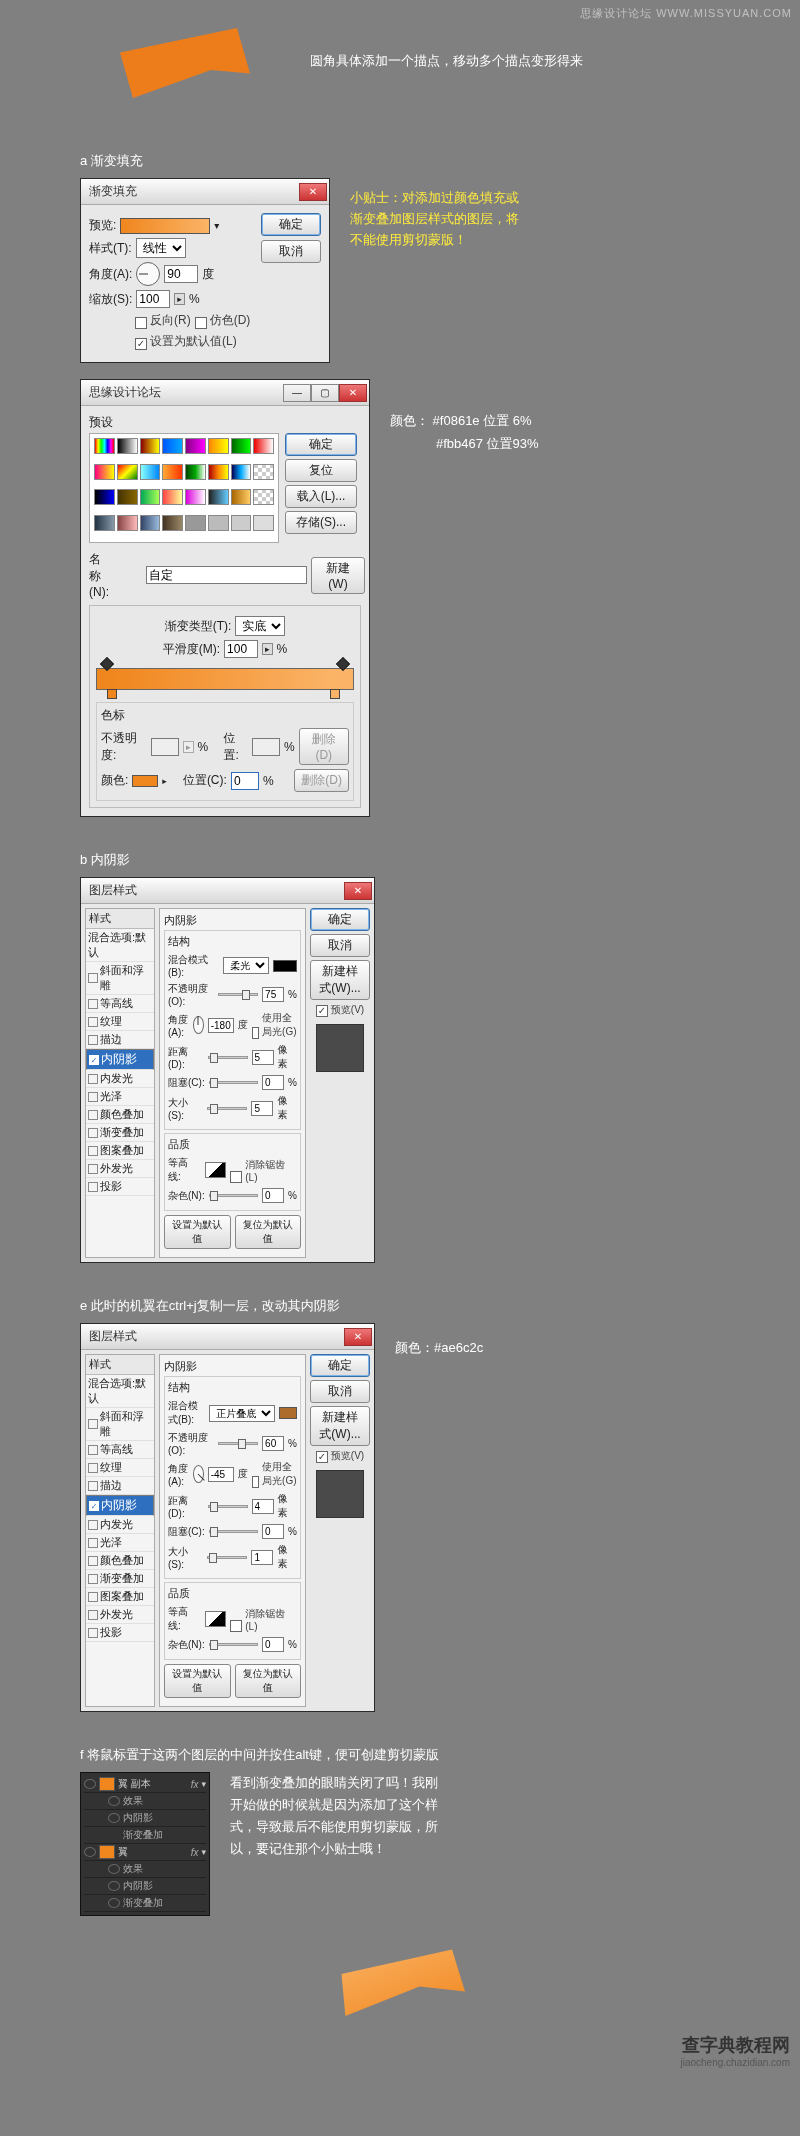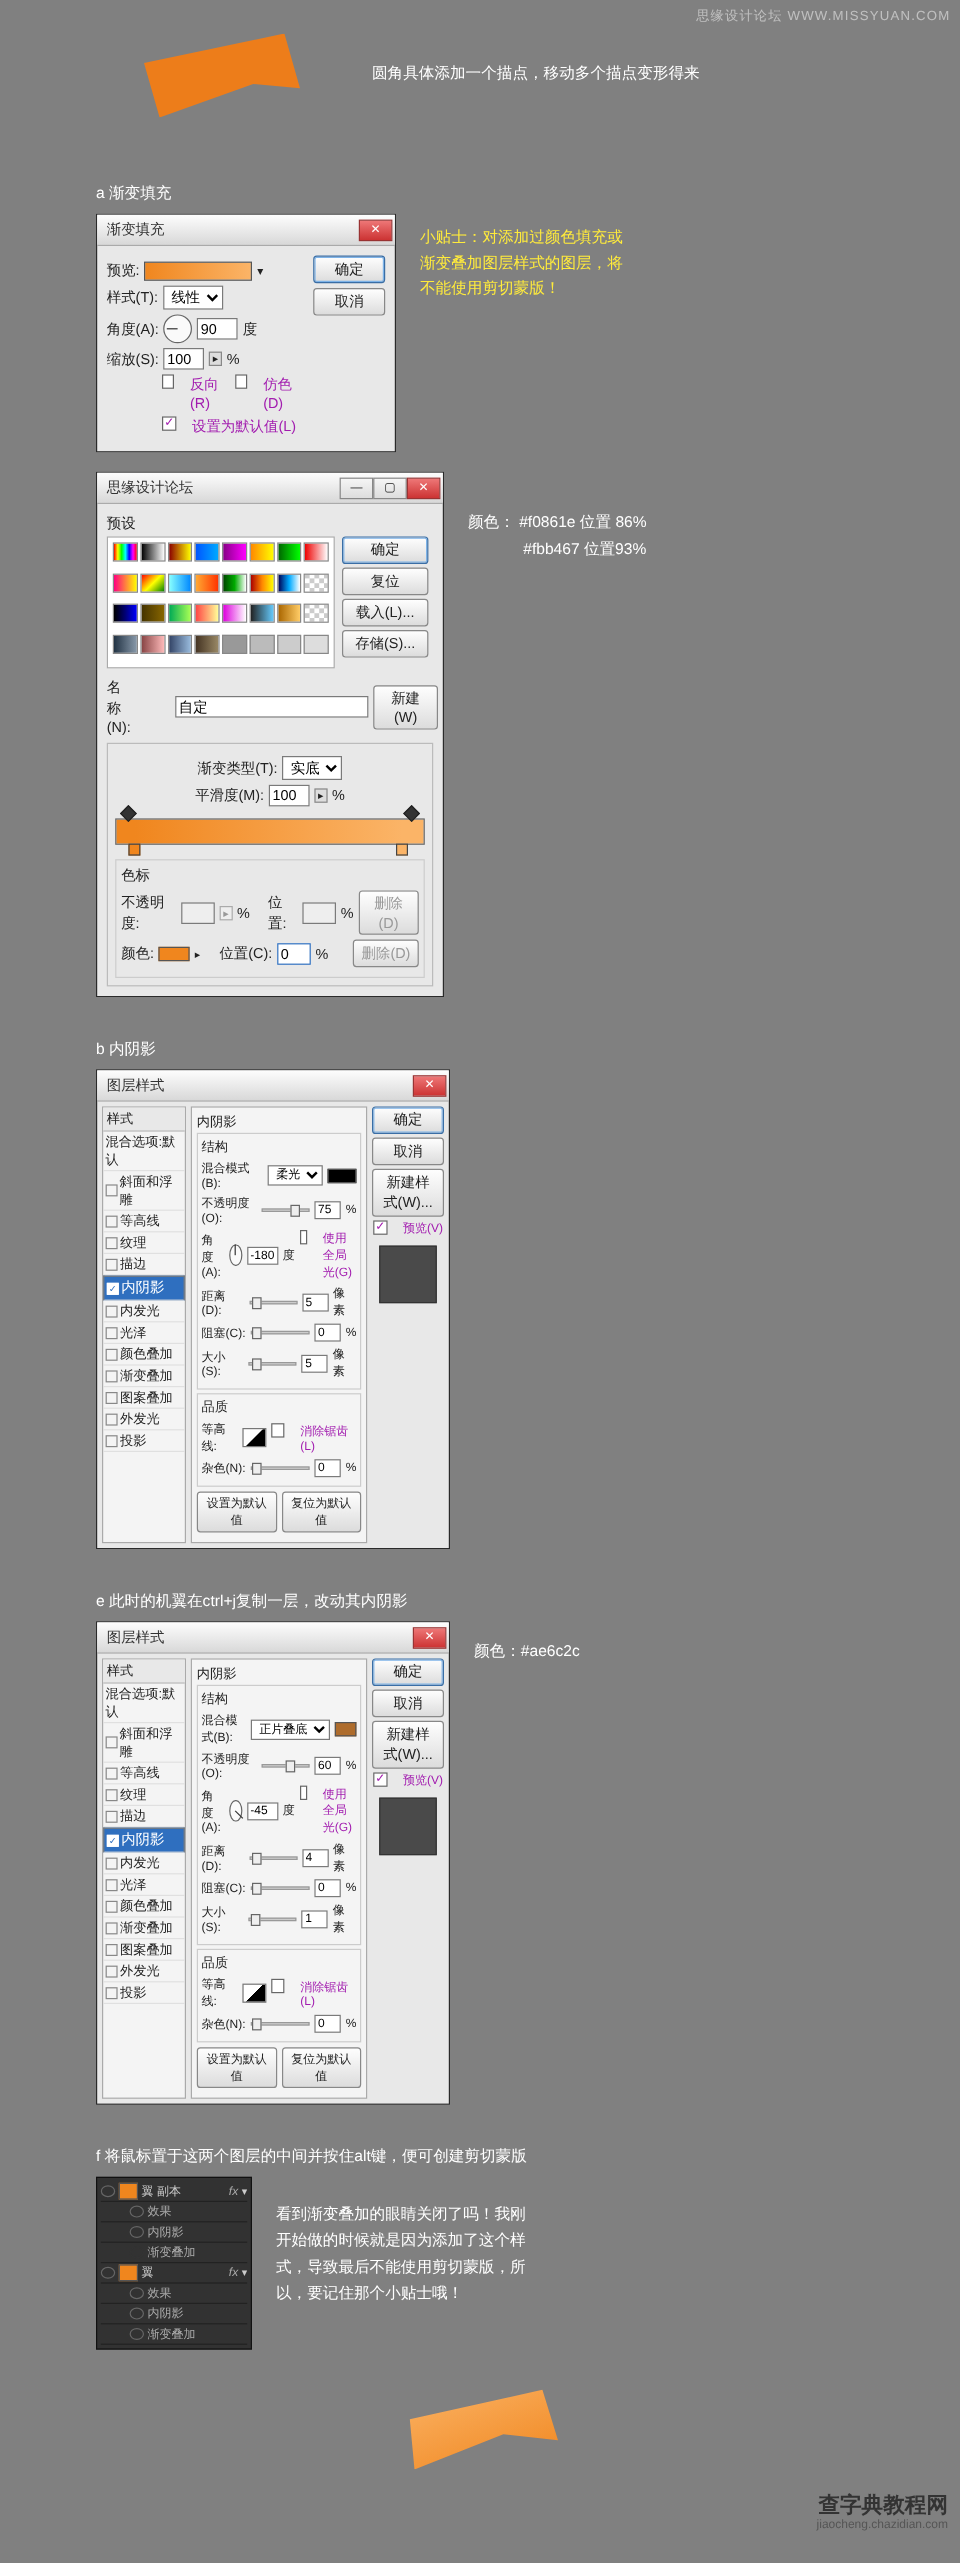--- a/index.html
+++ b/index.html
@@ -66,21 +66,21 @@
     background: linear-gradient(#fefefe,#dcdcdc);
     border: 1px solid #888; border-radius: 3px;
     padding: 2px 6px; font-size: 12px; color: #222;
   }
   .btn.primary { border: 1px solid #3a6ea5; box-shadow: 0 0 0 1px #7db3e8 inset; }
   .field-row { display: flex; align-items: center; gap: 4px; margin: 4px 0; }
   .field-label { font-size: 12px; color: #222; }
   .sel, .inputx {
     border: 1px solid #7a7a7a; background: #fff; font-size: 12px; padding: 1px 2px;
   }
-  .checkbox { display: inline-flex; align-items: flex-start; gap: 13px; font-size: 12px; color:#a21caf; }
+  .checkbox { display: inline-flex; align-items: flex-end; gap: 3px; font-size: 12px; color:#404040; }
   .checkbox .box {
     width: 12px; height: 12px; border: 1px solid #666; background:#fff;
     display:inline-flex; align-items:center; justify-content:center; font-size:10px; line-height:1;
   }
   .swatch {
     width: 90px; height: 16px; border:1px solid #555;
     background: linear-gradient(90deg,#f0861e,#fbb467);
     display:inline-block;
   }
   .dial {
@@ -340,21 +340,21 @@
               <input class="inputx" style="width: 28px; border-color: rgb(47, 111, 191);" value="0">
               <span class="field-label">%</span>
               <div class="btn" style="min-width:46px;margin-left:auto;color:#999;">删除(D)</div>
             </div>
           </div>
         </div>
       </div>
     </div>
 
     <div class="annotation" style="margin-top:30px; line-height:1.8;">
-      <div>颜色：  #f0861e   位置 86%</div>
+      <div>颜色：  #f0861e   位置 6%</div>
       <div style="padding-left:46px;">#fbb467   位置93%</div>
     </div>
   </div>
 </div>
 
 <div class="section">
   <div class="heading">b 内阴影</div>
   <div class="dialog ls-dialog">
     <div class="titlebar">
       <span class="ttext">图层样式</span>
@@ -704,21 +704,21 @@
           </div>
       <div class="lp-row sub">
             <span class="eye"></span>
             <span>内阴影</span>
           </div>
       <div class="lp-row sub">
             <span class="eye"></span>
             <span>渐变叠加</span>
           </div>
     </div>
-    <div class="annotation" style="width:210px; margin-top:20px; line-height:1.7;">看到渐变叠加的眼睛关闭了吗！我刚开始做的时候就是因为添加了这个样式，导致最后不能使用剪切蒙版，所以，要记住那个小贴士哦！</div>
+    <div class="annotation" style="width:210px; line-height:1.7;">看到渐变叠加的眼睛关闭了吗！我刚开始做的时候就是因为添加了这个样式，导致最后不能使用剪切蒙版，所以，要记住那个小贴士哦！</div>
   </div>
   <div class="wing-shape-2"></div>
 </div>
 
 <div class="watermark-bottom">
   <div class="big">查字典教程网</div>
   <div class="sm">jiaocheng.chazidian.com</div>
 </div>
 
 </div>

